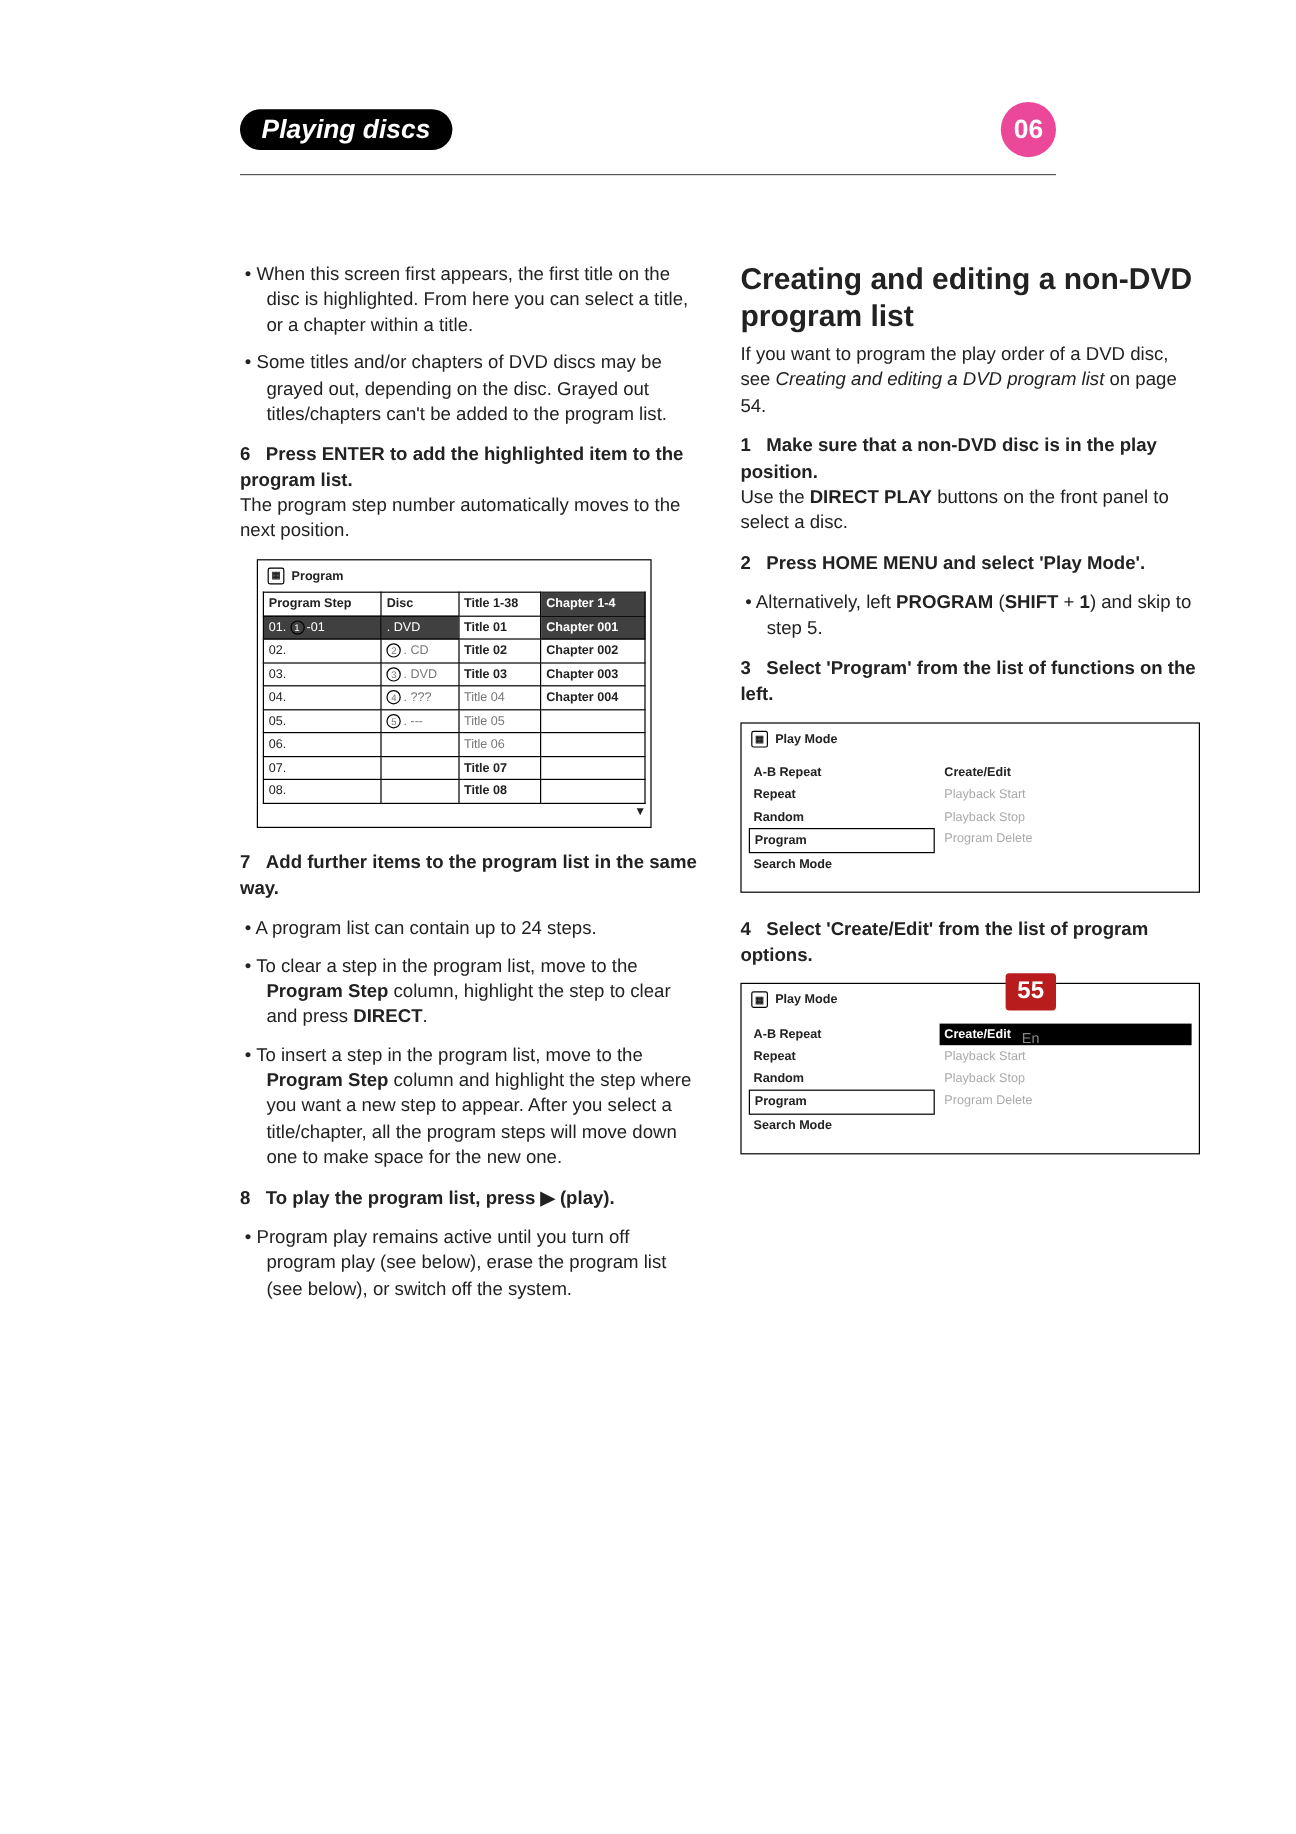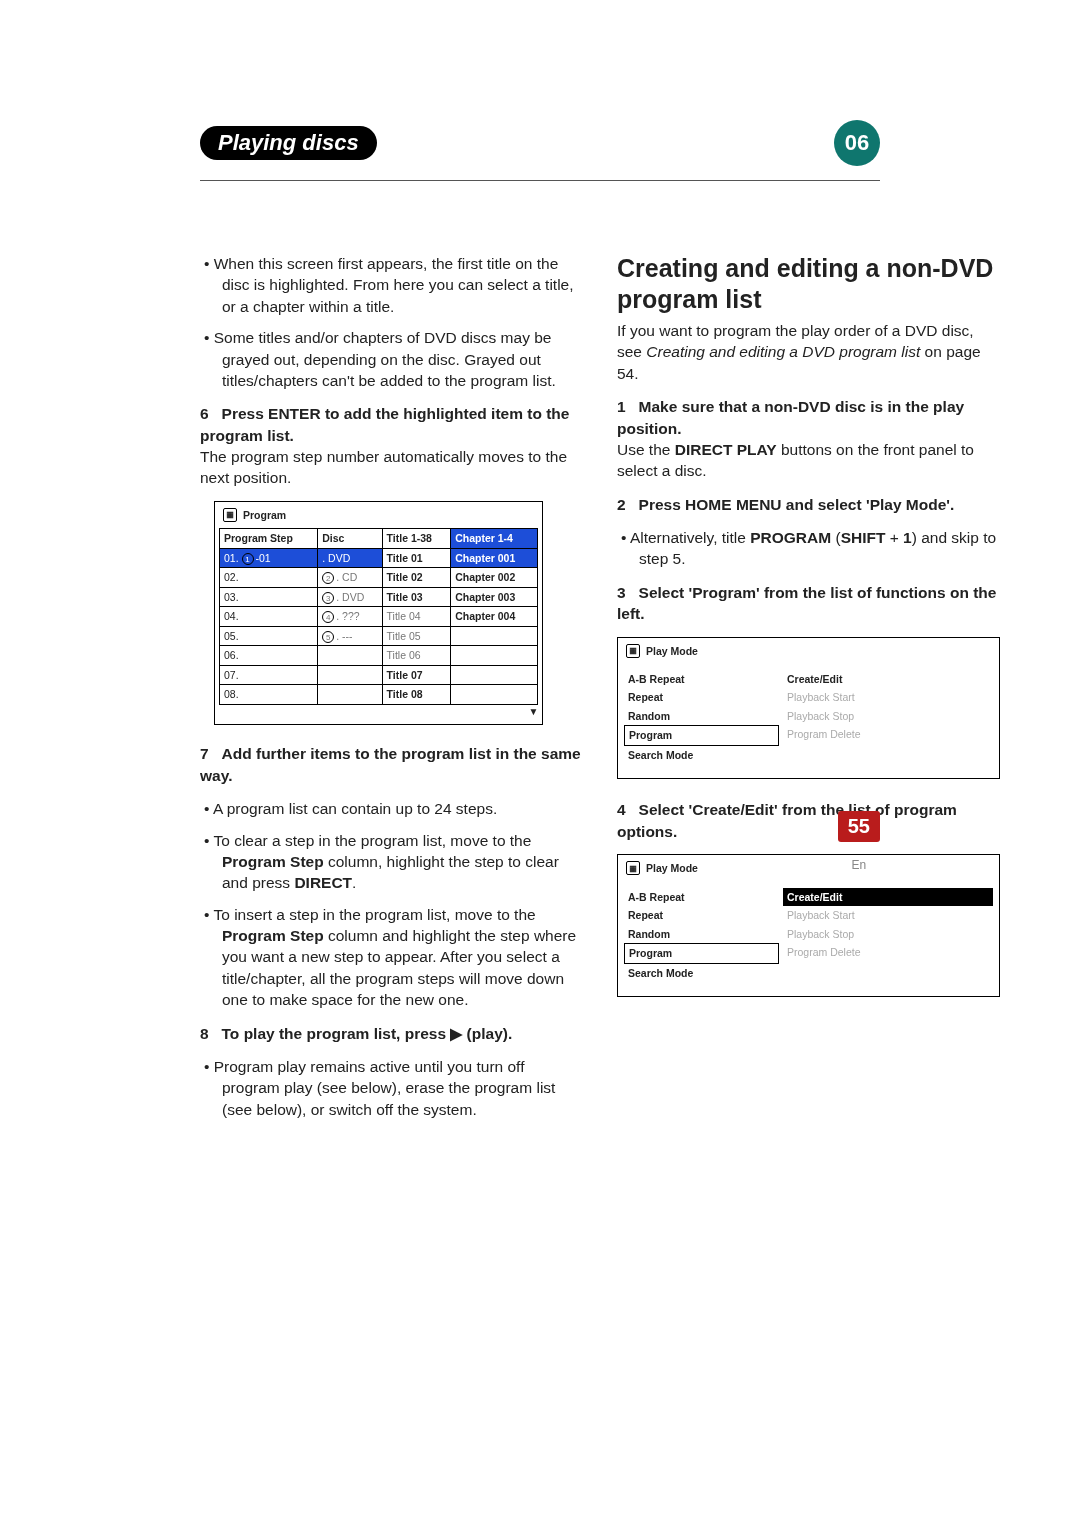--- a/index.html
+++ b/index.html
@@ -1,22 +1,22 @@
 <!DOCTYPE html>
 <html><head>
 <meta charset="utf-8">
 <style>
   * { margin:0; padding:0; box-sizing:border-box; }
   body { background:#fff; font-family:Arial, Helvetica, sans-serif; color:#222; }
-  .page { width:1080px; height:1172px; margin:0 auto; position:relative; padding:120px 0 0 0; }
+  .page { width:1080px; height:1172px; margin:0 auto; position:relative; padding:85px 0 0 0; }
 
   
   .hdr { margin:0 200px 0 200px; display:flex; align-items:center; }
   .chapter-label { background:#000; color:#fff; font-weight:bold; font-style:italic; font-size:22px; padding:4px 18px 4px 18px; border-radius:22px; }
-  .chapter-num { margin-left:auto; width:46px; height:46px; border-radius:50%; background:#0f766e; color:#fff; font-weight:bold; font-size:22px; display:flex; align-items:center; justify-content:center; }
+  .chapter-num { margin-left:auto; width:46px; height:46px; border-radius:50%; background:#ec4899; color:#fff; font-weight:bold; font-size:22px; display:flex; align-items:center; justify-content:center; }
   .rule { height:1px; background:#555; margin:14px 200px 0 200px; }
 
   
   .cols { display:flex; margin:72px 80px 0 200px; gap:34px; }
   .col { flex:1; font-size:15.5px; line-height:1.38; }
   .col p, .col ul { margin-bottom:12px; }
   .col ul { list-style:none; padding-left:22px; }
   .col ul li::before { content:"• "; margin-left:-18px; }
   .col ul li { margin-bottom:10px; }
   .step-head { font-weight:bold; }
@@ -25,21 +25,21 @@
   h2 { font-size:25px; font-weight:bold; margin-bottom:6px; line-height:1.22; }
   .gray { color:#777; }
 
   
   .ui-box { border:1px solid #000; background:#fff; margin:10px 0 18px 0; font-size:10.5px; }
   .ui-title { padding:6px 8px; font-weight:bold; display:flex; align-items:center; gap:6px; }
   .ui-icon { width:14px; height:14px; border:1px solid #000; border-radius:2px; display:inline-flex;align-items:center;justify-content:center; font-size:8px; }
   table.prog { width:100%; border-collapse:collapse; }
   table.prog th, table.prog td { border:1px solid #000; padding:2px 4px; text-align:left; }
   table.prog th { font-weight:bold; }
-  table.prog td.hi, table.prog th.hi { background:#1d4ed8; color:#fff; }
+  table.prog td.hi, table.prog th.hi { background:#404040; color:#fff; }
   .prog-wrap { padding:0 4px 6px 4px; }
   .disc-num { display:inline-block; width:12px; height:12px; border:1px solid #000; border-radius:50%; text-align:center; line-height:11px; font-size:8px; margin-right:2px; vertical-align:middle;}
   .tri { font-size:10px; }
   .bold-td { font-weight:bold; }
 
   
   .pm-box { border:1px solid #000; background:#fff; margin:12px 0 20px 0; font-size:10.5px; }
   .pm-title { padding:6px 8px; font-weight:bold; display:flex; align-items:center; gap:6px; }
   .pm-body { display:flex; padding:6px 6px 14px 6px; gap:4px; }
   .pm-left { width:42%; }
@@ -184,21 +184,21 @@
         <span class="step-head">Make sure that a non-DVD disc is in the play position.</span><br>
         <span>Use the </span><span class="inline-bold">DIRECT PLAY</span><span> buttons on the front panel to select a disc.</span>
       </p>
 
       <p>
         <span class="step-head">2</span>&nbsp;&nbsp;
         <span class="step-head">Press HOME MENU and select 'Play Mode'.</span>
       </p>
       <ul>
         <li>
-          <span>Alternatively, title </span><span class="inline-bold">PROGRAM</span><span> (</span><span class="inline-bold">SHIFT</span><span> + </span><span class="inline-bold">1</span><span>) and skip to step 5.</span>
+          <span>Alternatively, left </span><span class="inline-bold">PROGRAM</span><span> (</span><span class="inline-bold">SHIFT</span><span> + </span><span class="inline-bold">1</span><span>) and skip to step 5.</span>
         </li>
       </ul>
 
       <p>
         <span class="step-head">3</span>&nbsp;&nbsp;
         <span class="step-head">Select 'Program' from the list of functions on the left.</span>
       </p>
 
       <div class="pm-box">
         <div class="pm-title">

